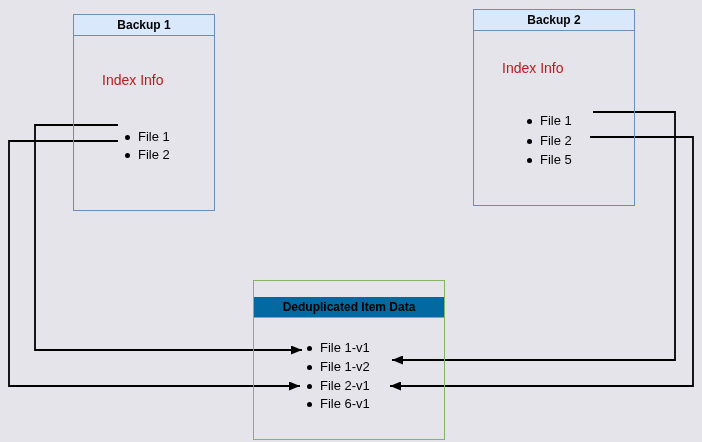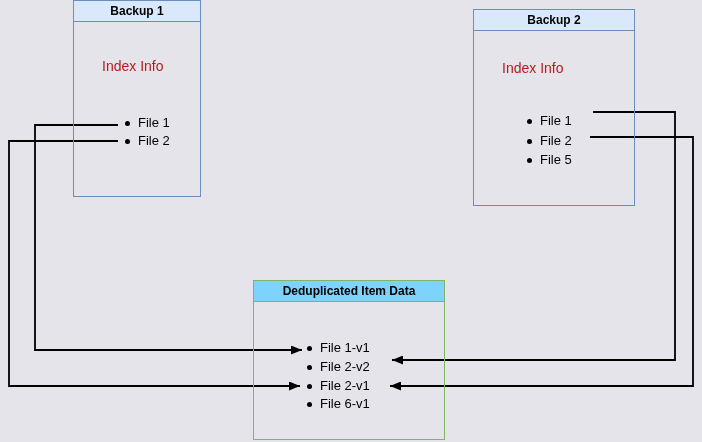--- a/index.html
+++ b/index.html
@@ -27,21 +27,21 @@
   }
   .node.blue{border:1px solid #6c8ebf;}
   .node.green{border:1px solid #82b366;}
   .hdr{
     height:20px;line-height:20px;
     text-align:center;
     font-size:12px;font-weight:bold;color:#000;
     box-sizing:content-box;
   }
   .blue .hdr{background:#dae8fc;border-bottom:1px solid #6c8ebf;}
-  .green .hdr{background:#7dd3fc;border-bottom:1px solid #82b366;}
+  .green .hdr{background:#0369a1;border-bottom:1px solid #82b366;margin-top:16px;}
   .lbl{
     position:absolute;
     font-size:14px;line-height:17px;color:#b91c1c;white-space:nowrap;
   }
   .li{
     position:absolute;
     display:flex;align-items:center;
     font-size:13px;line-height:16px;color:#000;white-space:nowrap;
   }
   .dot{
@@ -59,21 +59,21 @@
       <marker id="ah" markerUnits="userSpaceOnUse" markerWidth="12" markerHeight="9" refX="11" refY="4.5" orient="auto">
         <path d="M0,0 L11,4.5 L0,9 Z" fill="#000"></path>
       </marker>
     </defs>
     <polyline points="118,125 35,125 35,350 302,350" marker-end="url(#ah)" aria-label="Backup 1 File 1 → File 1-v1"></polyline>
     <polyline points="118,141 9,141 9,386 300,386" marker-end="url(#ah)" aria-label="Backup 1 File 2 → File 2-v1"></polyline>
     <polyline points="593,112 675,112 675,360 392,360" marker-end="url(#ah)" aria-label="Backup 2 File 1 → File 1-v2"></polyline>
     <polyline points="590,137 693,137 693,386 390,386" marker-end="url(#ah)" aria-label="Backup 2 File 2 → File 2-v1"></polyline>
   </svg>
 
-  <div class="node blue" style="left:73px;top:0;width:128px;height:197px">
+  <div class="node blue" style="left:73px;top:14px;width:142px;height:197px">
     <div class="hdr">Backup 1</div>
     <div class="lbl" style="left:28px;top:57px">Index Info</div>
     <div class="li" style="left:51px;top:114px">
       <span class="dot"></span>
       <span>File 1</span>
     </div>
     <div class="li" style="left:51px;top:132px">
       <span class="dot"></span>
       <span>File 2</span>
     </div>
@@ -97,21 +97,21 @@
   </div>
 
   <div class="node green" style="left:253px;top:280px;width:192px;height:160px">
     <div class="hdr">Deduplicated Item Data</div>
     <div class="li" style="left:53px;top:59px">
       <span class="dot"></span>
       <span>File 1-v1</span>
     </div>
     <div class="li" style="left:53px;top:78px">
       <span class="dot"></span>
-      <span>File 2-v2</span>
+      <span>File 1-v2</span>
     </div>
     <div class="li" style="left:53px;top:97px">
       <span class="dot"></span>
       <span>File 2-v1</span>
     </div>
     <div class="li" style="left:53px;top:115px">
       <span class="dot"></span>
       <span>File 6-v1</span>
     </div>
   </div>

